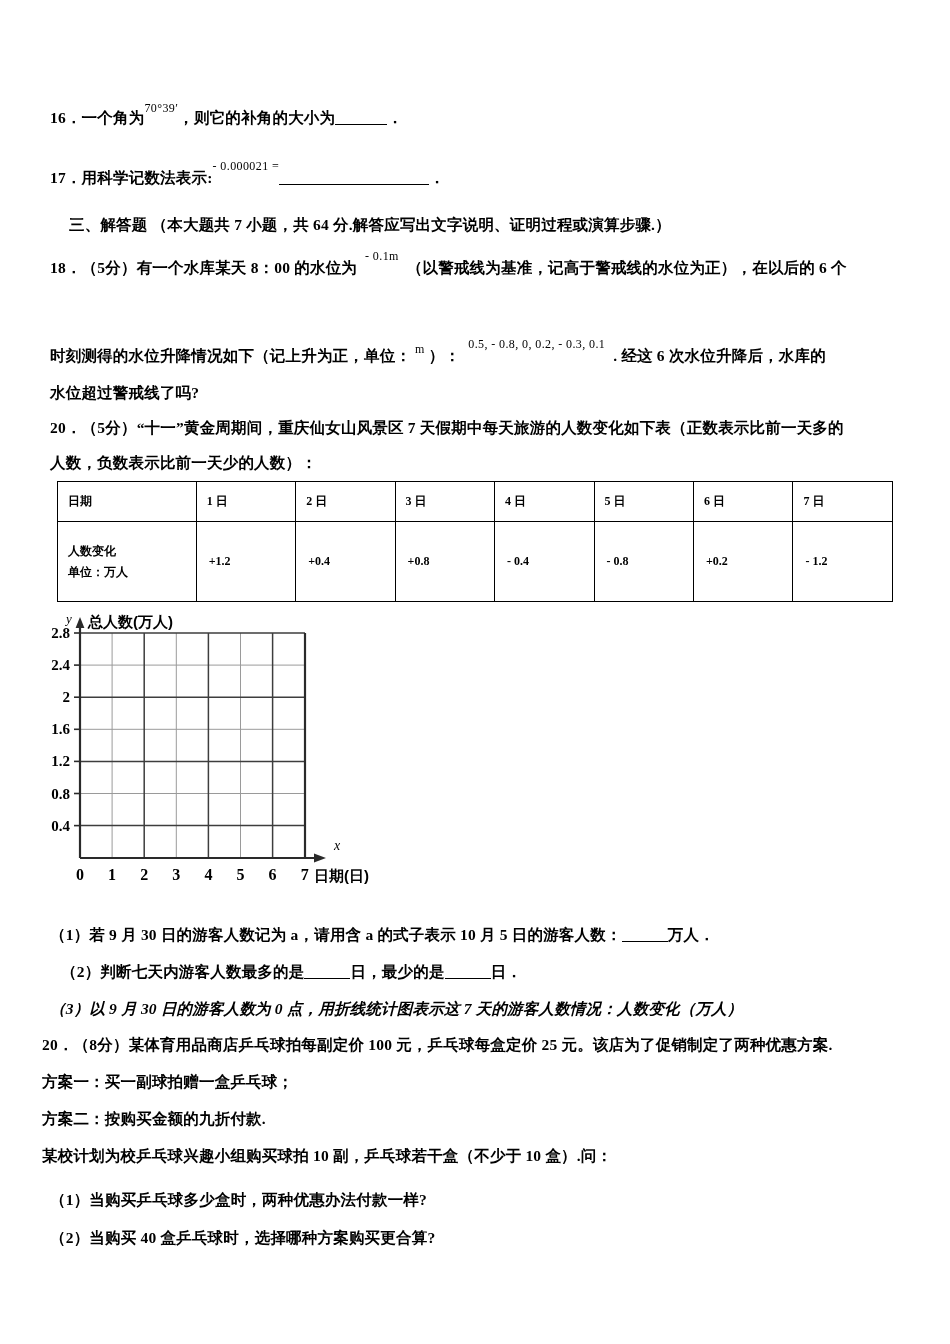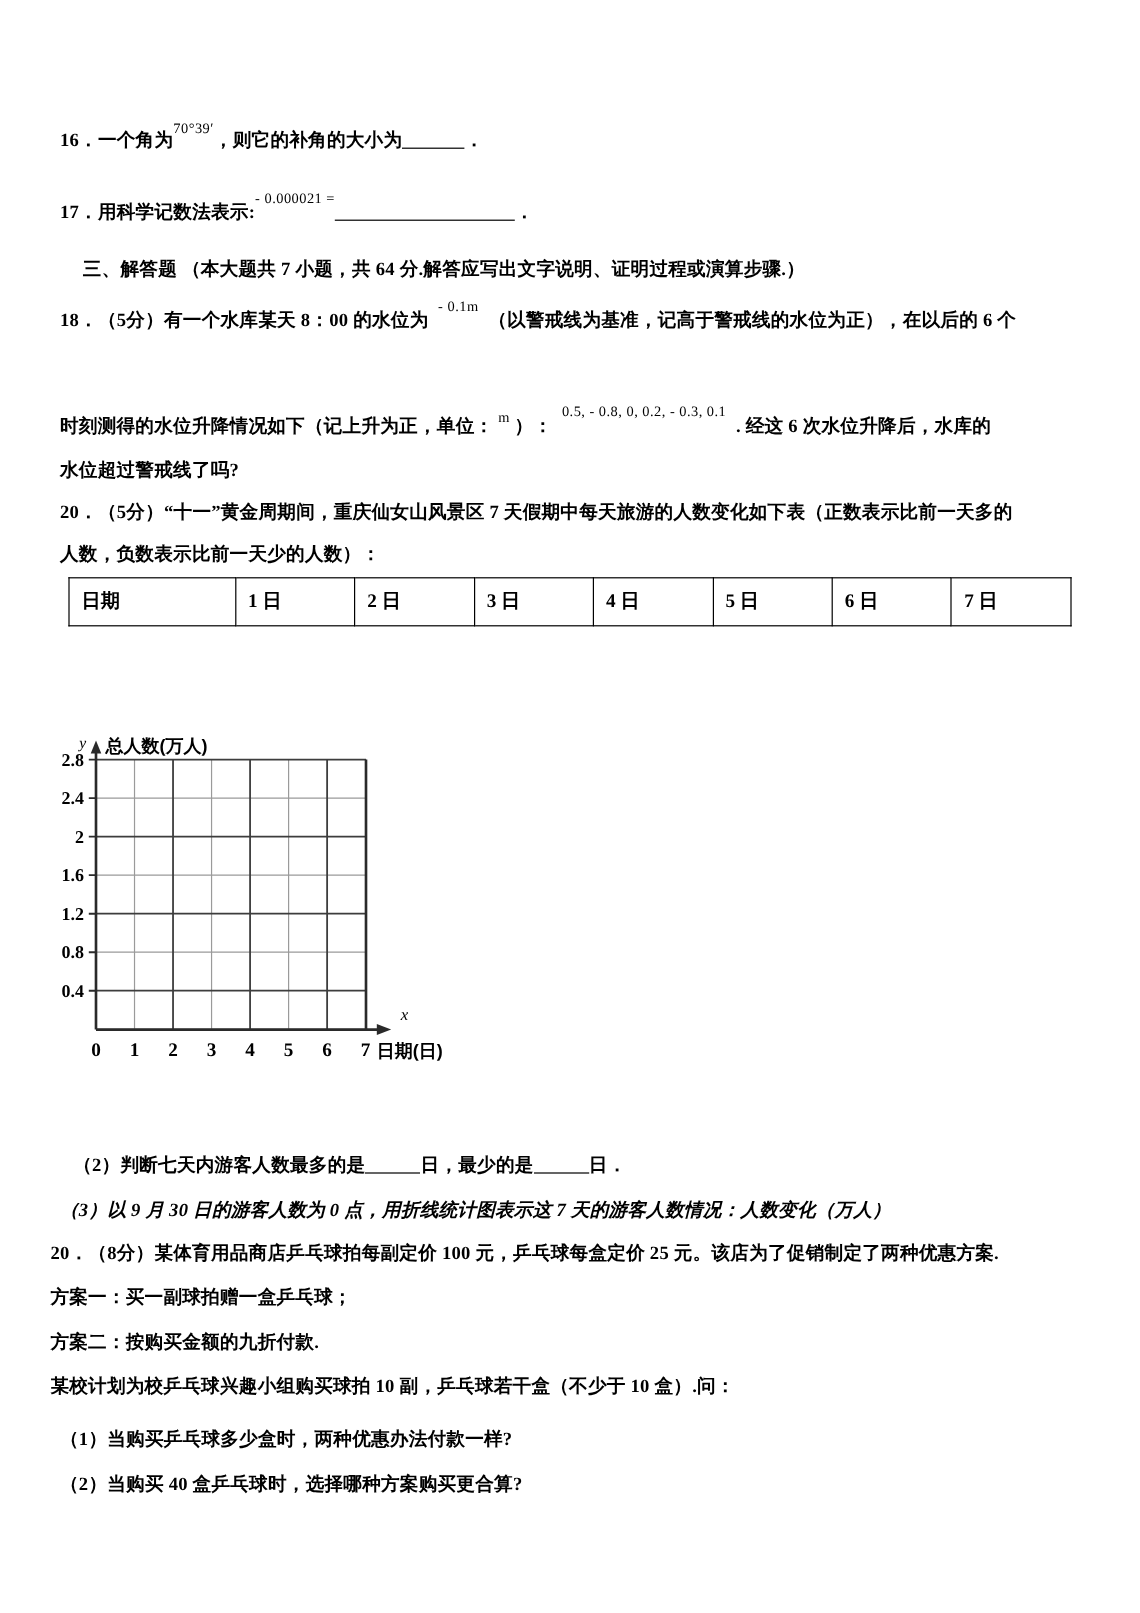--- a/index.html
+++ b/index.html
@@ -52,21 +52,21 @@
   .tbl-wrap {
     position: absolute;
     left: 57px;
     top: 481px;
     width: 836px;
   }
   table.data {
     border-collapse: collapse;
     width: 836px;
     font-weight: bold;
-    font-size: 16px;
+    font-size: 12px;
     font-family: "Liberation Serif", "DejaVu Serif", serif;
   }
   table.data th, table.data td {
     border: 1.6px solid #000000;
     padding: 0;
     vertical-align: middle;
     text-align: left;
     background: #ffffff;
   }
   table.data tr.head th { height: 40px; }
@@ -141,20 +141,47 @@
         </th>
         <th class="col-day">
           <div class="cell-pad">5 日</div>
         </th>
         <th class="col-day">
           <div class="cell-pad">6 日</div>
         </th>
         <th class="col-day">
           <div class="cell-pad">7 日</div>
         </th>
+      </tr>
+      <tr class="body">
+        <td>
+          <div class="rowlabel">人数变化</div>
+          <div class="rowlabel">单位：万人</div>
+        </td>
+        <td>
+          <div class="cell-pad-num">+1.2</div>
+        </td>
+        <td>
+          <div class="cell-pad-num">+0.4</div>
+        </td>
+        <td>
+          <div class="cell-pad-num">+0.8</div>
+        </td>
+        <td>
+          <div class="cell-pad-num">- 0.4</div>
+        </td>
+        <td>
+          <div class="cell-pad-num">- 0.8</div>
+        </td>
+        <td>
+          <div class="cell-pad-num">+0.2</div>
+        </td>
+        <td>
+          <div class="cell-pad-num">- 1.2</div>
+        </td>
       </tr>
     </tbody>
       </table>
   </div>
 
   <div class="chart">
     <svg width="380" height="285" viewBox="0 0 380 285" xmlns="http://www.w3.org/2000/svg">
 
       <g stroke="#9a9a9a" stroke-width="1">
         <line x1="62" y1="58.1" x2="287" y2="58.1"></line>
@@ -214,20 +241,23 @@
       <text x="190.4" y="273" text-anchor="middle" font-family="Liberation Serif, serif" font-size="16" font-weight="bold" fill="#000">4</text>
       <text x="222.5" y="273" text-anchor="middle" font-family="Liberation Serif, serif" font-size="16" font-weight="bold" fill="#000">5</text>
       <text x="254.6" y="273" text-anchor="middle" font-family="Liberation Serif, serif" font-size="16" font-weight="bold" fill="#000">6</text>
       <text x="286.7" y="273" text-anchor="middle" font-family="Liberation Serif, serif" font-size="16" font-weight="bold" fill="#000">7</text>
 
       <text x="316" y="243" font-family="Liberation Serif, serif" font-size="14" font-style="italic" fill="#000">x</text>
       <text x="296" y="274" font-family="Liberation Sans, sans-serif" font-size="15" font-weight="bold" fill="#000">日期(日)</text>
     </svg>
   </div>
 
+  <div class="line qline" style="left:50px; top:925px;">
+    <span>（1）若 9 月 30 日的游客人数记为 a，请用含 a 的式子表示 10 月 5 日的游客人数：</span><span class="blank-m"></span><span>万人．</span>
+  </div>
 
   <div class="line qline" style="left:61px; top:962px;">
     <span>（2）判断七天内游客人数最多的是</span><span class="blank-m"></span><span>日，最少的是</span><span class="blank-m"></span><span>日．</span>
   </div>
 
   <div class="line qline" style="left:50px; top:999px;font-style:italic;">（3）以 9 月 30 日的游客人数为 0 点，用折线统计图表示这 7 天的游客人数情况：人数变化（万人）</div>
 
   <div class="line" style="left:42px; top:1035px;">
     <span>20．</span><span>（8分）</span><span>某体育用品商店乒乓球拍每副定价 100 元，乒乓球每盒定价 25 元。该店为了促销制定了两种优惠方案.</span>
   </div>

